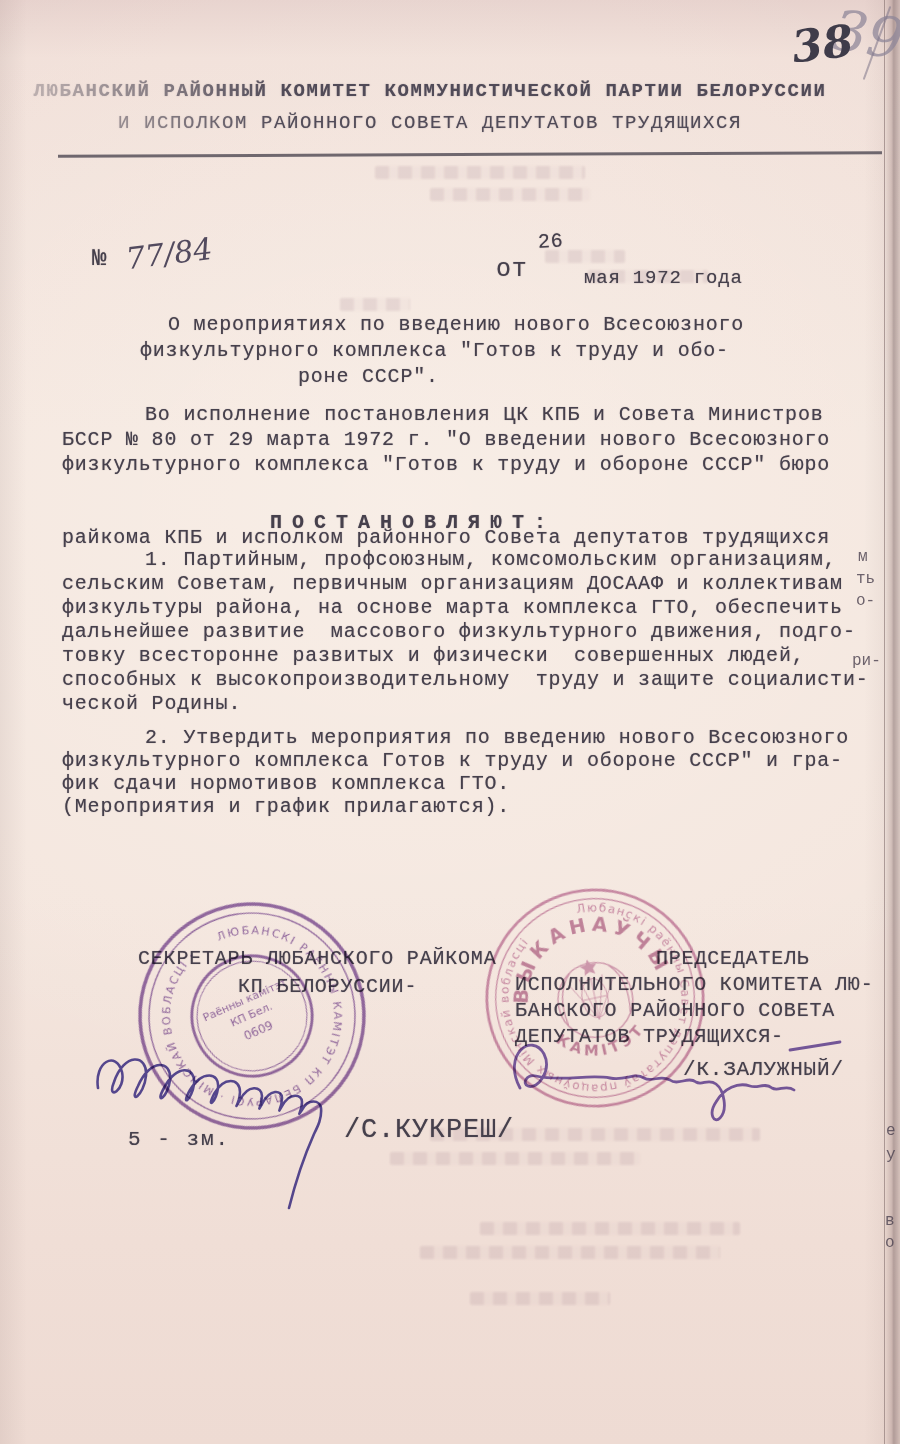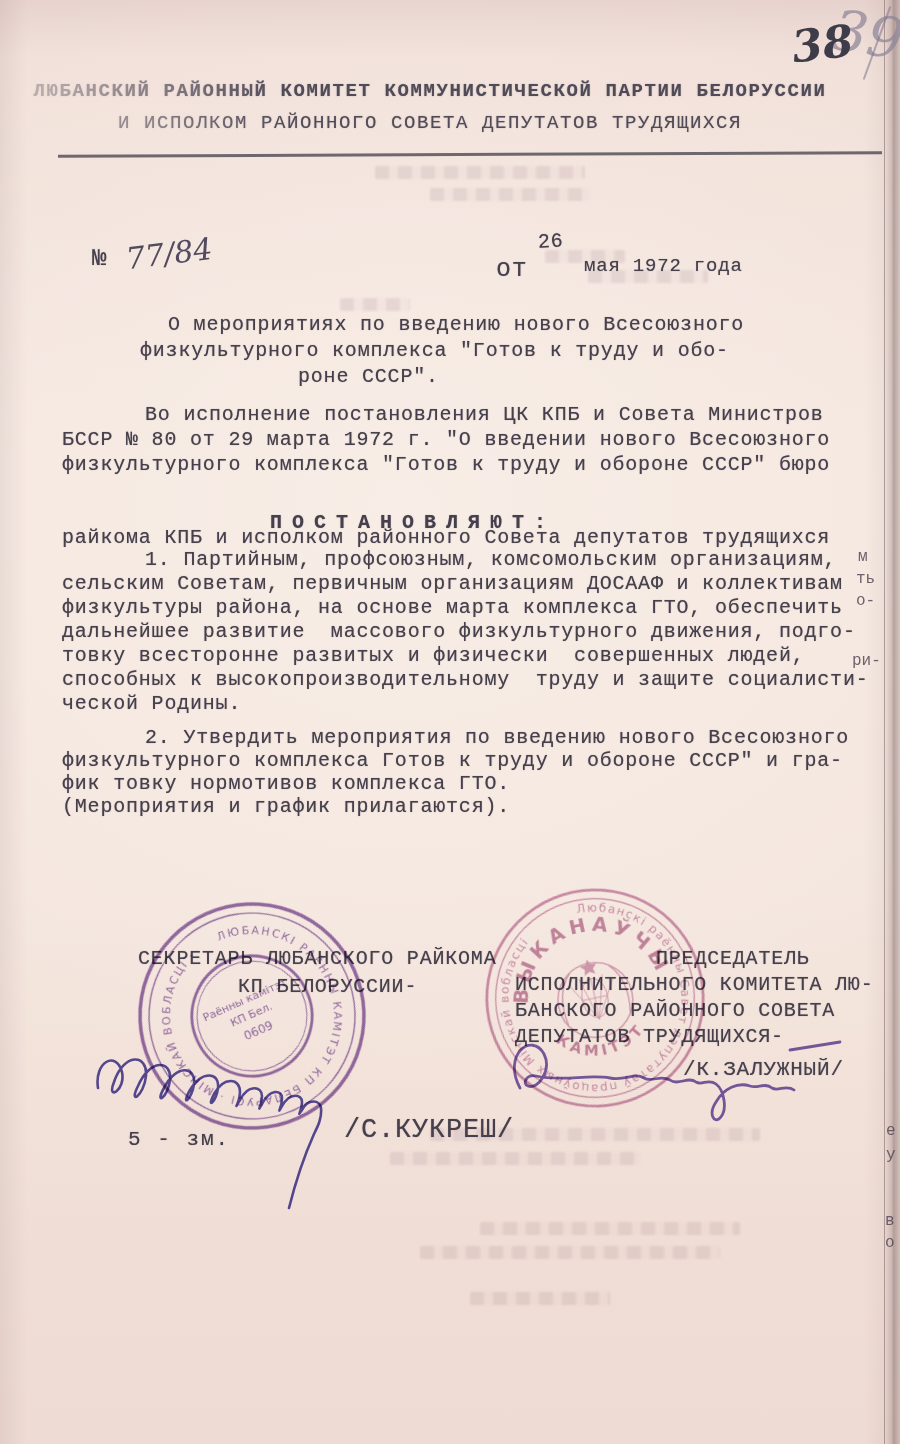--- a/index.html
+++ b/index.html
@@ -68,21 +68,21 @@
   <div class="stroke" style="left:876px;top:4px;width:2px;height:78px;transform:rotate(20deg);"></div>
 
   <div class="hdr" style="top:80px;font-weight:bold;">ЛЮБАНСКИЙ РАЙОННЫЙ КОМИТЕТ КОММУНИСТИЧЕСКОЙ ПАРТИИ БЕЛОРУССИИ</div>
   <div class="hdr" style="top:112px;">И ИСПОЛКОМ РАЙОННОГО СОВЕТА ДЕПУТАТОВ ТРУДЯЩИХСЯ</div>
   <div class="rule"></div>
 
   <span class="tw" style="left:92px;top:246px;font-size:24px;">№</span>
   <span class="hand" style="left:126px;top:236px;font-size:30px;color:#524a5e;transform:rotate(-7deg);position:absolute;">77/84</span>
   <span class="tw" style="left:496px;top:256px;font-size:25px;">от</span>
   <span class="tw" style="left:538px;top:231px;font-size:20px;transform:rotate(-3deg);">26</span>
-  <span class="tw" style="left:584px;top:256px;font-size:19px;">мая 1972 года</span>
+  <span class="tw" style="left:584px;top:268px;font-size:19px;">мая 1972 года</span>
 
   <div class="tw" style="left:168px;top:314px;">О мероприятиях по введению нового Всесоюзного</div>
   <div class="tw" style="left:140px;top:340px;">физкультурного комплекса "Готов к труду и обо-</div>
   <div class="tw" style="left:298px;top:366px;">роне СССР".</div>
 
   <div class="tw" style="left:145px;top:404px;">Во исполнение постановления ЦК КПБ и Совета Министров</div>
   <div class="tw" style="left:62px;top:429px;">БССР № 80 от 29 марта 1972 г. "О введении нового Всесоюзного</div>
   <div class="tw" style="left:62px;top:454px;">физкультурного комплекса "Готов к труду и обороне СССР" бюро</div>
   <div class="tw" style="left:62px;top:479px;margin-top:48px;">райкома КПБ и исполком районного Совета депутатов трудящихся</div>
 
@@ -91,21 +91,21 @@
   <div class="tw" style="left:145px;top:549px;">1. Партийным, профсоюзным, комсомольским организациям,</div>
   <div class="tw" style="left:62px;top:573px;">сельским Советам, первичным организациям ДОСААФ и коллективам</div>
   <div class="tw" style="left:62px;top:597px;">физкультуры района, на основе марта комплекса ГТО, обеспечить</div>
   <div class="tw" style="left:62px;top:621px;">дальнейшее развитие  массового физкультурного движения, подго-</div>
   <div class="tw" style="left:62px;top:645px;">товку всесторонне развитых и физически  совершенных людей,</div>
   <div class="tw" style="left:62px;top:669px;">способных к высокопроизводительному  труду и защите социалисти-</div>
   <div class="tw" style="left:62px;top:693px;">ческой Родины.</div>
 
   <div class="tw" style="left:145px;top:727px;">2. Утвердить мероприятия по введению нового Всесоюзного</div>
   <div class="tw" style="left:62px;top:750px;">физкультурного комплекса Готов к труду и обороне СССР" и гра-</div>
-  <div class="tw" style="left:62px;top:773px;">фик товку нормотивов комплекса ГТО.</div>
+  <div class="tw" style="left:62px;top:773px;">фик сдачи нормотивов комплекса ГТО.</div>
   <div class="tw" style="left:62px;top:796px;">(Мероприятия и график прилагаются).</div>
 
   <div class="tw" style="left:138px;top:948px;">СЕКРЕТАРЬ ЛЮБАНСКОГО РАЙКОМА</div>
   <div class="tw" style="left:238px;top:976px;">КП БЕЛОРУССИИ-</div>
   <div class="tw" style="left:656px;top:948px;">ПРЕДСЕДАТЕЛЬ</div>
   <div class="tw" style="left:515px;top:974px;">ИСПОЛНИТЕЛЬНОГО КОМИТЕТА ЛЮ-</div>
   <div class="tw" style="left:515px;top:1000px;">БАНСКОГО РАЙОННОГО СОВЕТА</div>
   <div class="tw" style="left:515px;top:1026px;">ДЕПУТАТОВ ТРУДЯЩИХСЯ-</div>
 
   <div class="tw" style="left:344px;top:1116px;font-size:27px;">/С.КУКРЕШ/</div>

